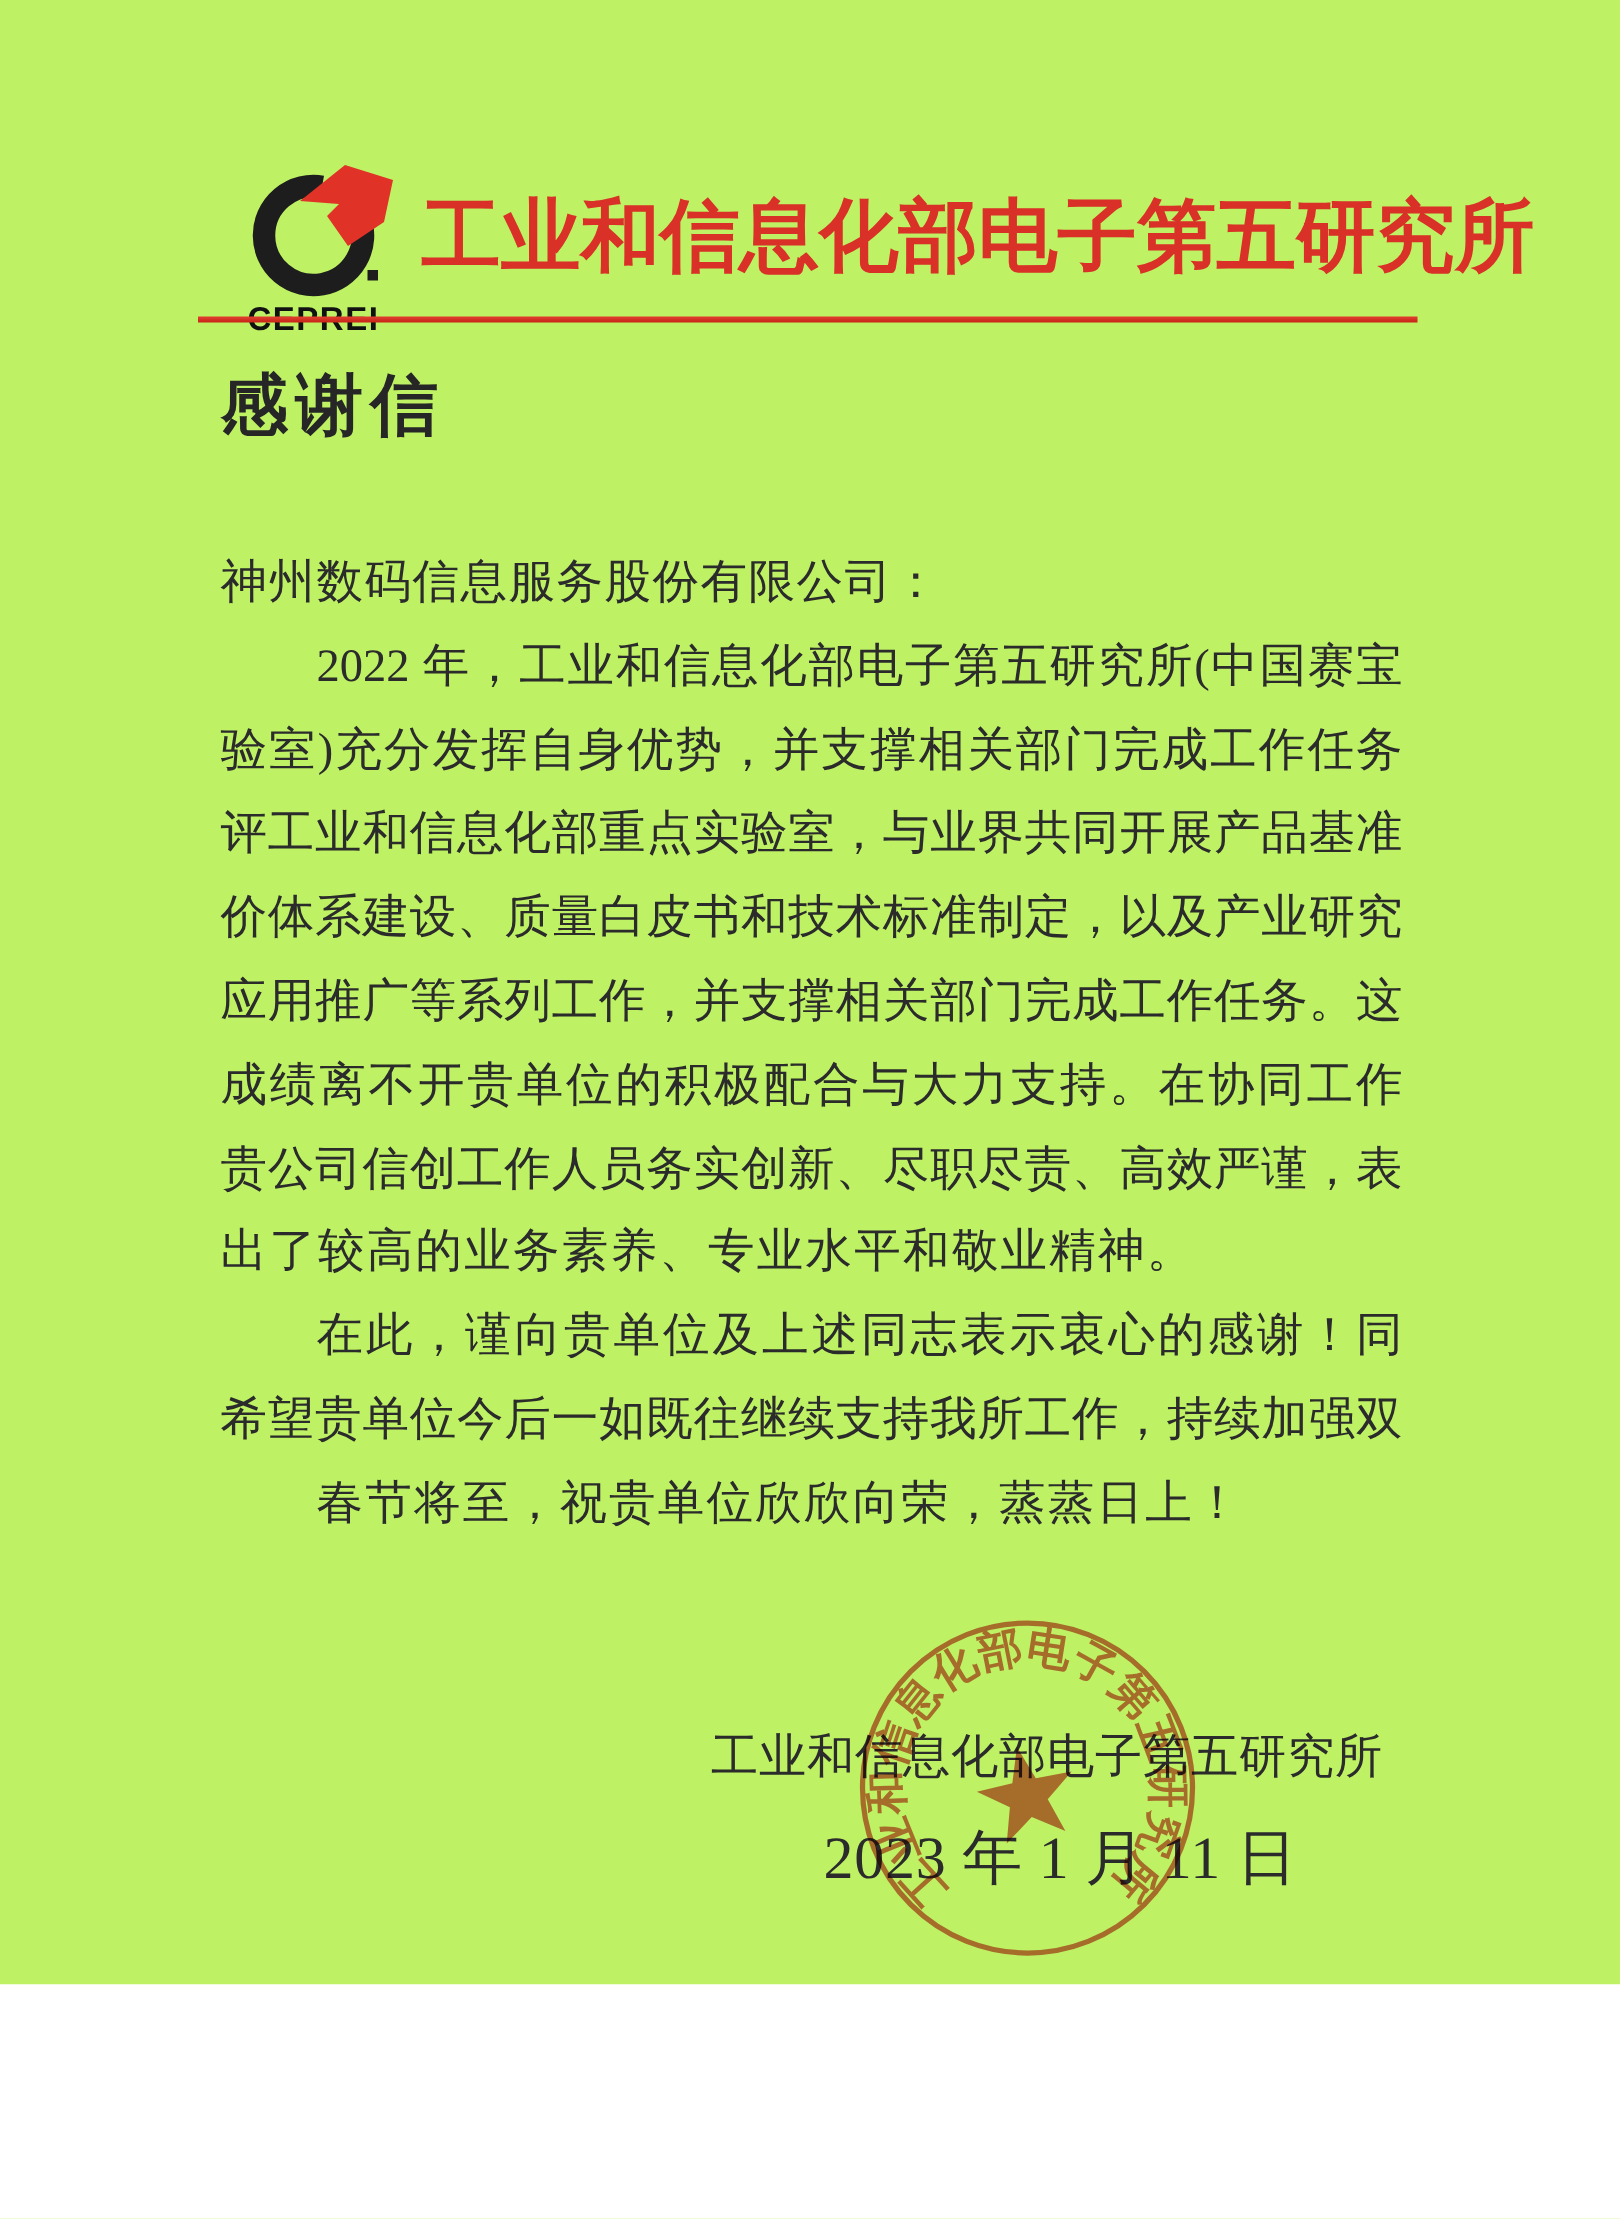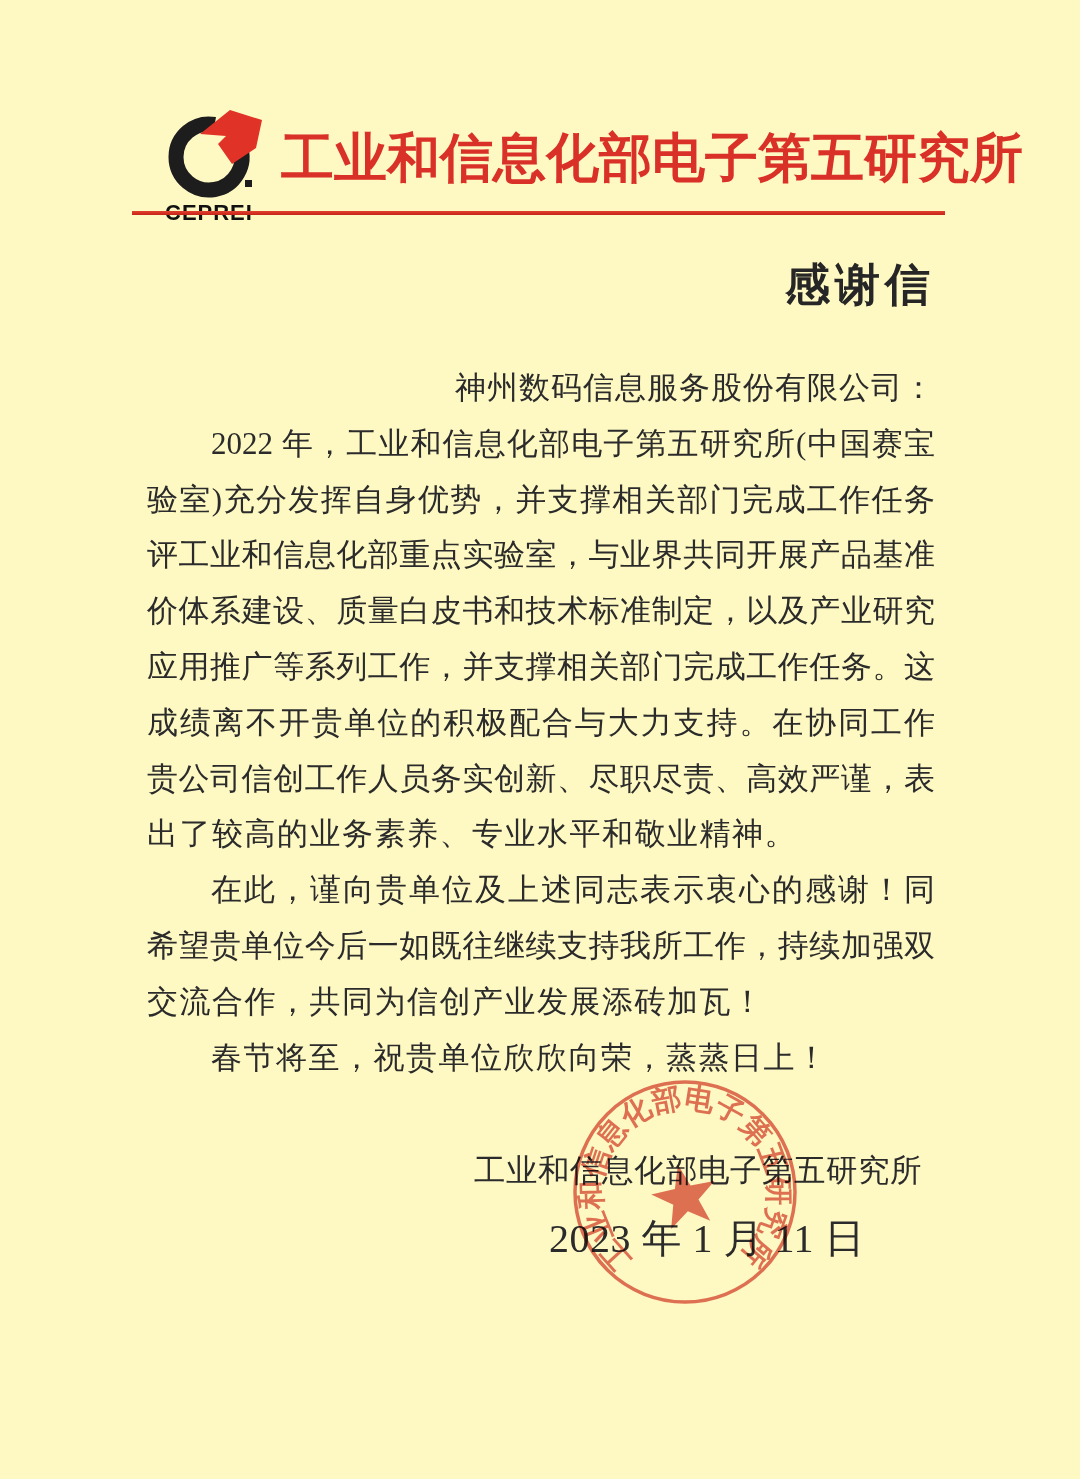--- a/index.html
+++ b/index.html
@@ -1,51 +1,51 @@
 <!DOCTYPE html>
 <html><head>
 <meta charset="utf-8">
 <style>
   html,body { margin:0; padding:0; background:#ffffff; }
   #page {
-    position:relative; width:1080px; height:1479px; background:#fef9c3;
+    position:relative; width:1080px; height:1323px; background:#bef264;
     overflow:hidden; font-family:"Liberation Serif","DejaVu Serif",serif;
   }
 
   
   #logo { position:absolute; left:158px; top:106px; width:120px; height:120px; }
   #org-name {
     position:absolute; left:281px; top:124px; width:640px; height:68px;
     font-family:"Liberation Serif","DejaVu Serif",serif;
     font-weight:bold; font-size:53px; line-height:68px; color:#d93027;
     white-space:nowrap; letter-spacing:0px;
   }
   #header-divider {
     position:absolute; left:132px; top:211px; width:813px; height:4px;
     background:linear-gradient(to bottom,#e2402f,#c52417);
   }
 
   
   #letter-title {
     position:absolute; left:147px; top:240px; width:788px; height:50px;
-    text-align:right; font-family:"Liberation Sans","DejaVu Sans",sans-serif;
-    font-weight:bold; font-size:45px; letter-spacing:5px; color:#262626;margin-top:15px;
+    text-align:left; font-family:"Liberation Sans","DejaVu Sans",sans-serif;
+    font-weight:bold; font-size:45px; letter-spacing:5px; color:#262626;
   }
 
   
   #letter-body { position:absolute; left:147px; top:360px; width:788px; }
   .line {
     height:55.8px; line-height:55.8px; font-size:31px; color:#2b2b2b;
     text-align:justify; text-align-last:justify; overflow:hidden;
   }
   .line.indent { padding-left:64px; }
   .line.nofill { text-align:right; text-align-last:left; letter-spacing:1.5px; }
   #recipient-line {
     height:55.8px; line-height:55.8px; font-size:31px; color:#2b2b2b;
-    text-align:right; letter-spacing:1px;
+    text-align:left; letter-spacing:1px;
   }
 
   
   #signature-org {
     position:absolute; right:158px; top:1150px; font-size:31.5px; color:#2b2b2b;
     letter-spacing:0.5px; white-space:nowrap;
   }
   #signature-date {
     position:absolute; right:215px; top:1211px; font-size:40px; color:#2b2b2b;
     letter-spacing:0.5px; white-space:nowrap;
@@ -86,21 +86,20 @@
         <div class="line indent">2022 年，工业和信息化部电子第五研究所(中国赛宝实</div>
         <div class="line">验室)充分发挥自身优势，并支撑相关部门完成工作任务</div>
         <div class="line">评工业和信息化部重点实验室，与业界共同开展产品基准评</div>
         <div class="line">价体系建设、质量白皮书和技术标准制定，以及产业研究和</div>
         <div class="line">应用推广等系列工作，并支撑相关部门完成工作任务。这些</div>
         <div class="line">成绩离不开贵单位的积极配合与大力支持。在协同工作中，</div>
         <div class="line">贵公司信创工作人员务实创新、尽职尽责、高效严谨，表现</div>
         <div class="line nofill">出了较高的业务素养、专业水平和敬业精神。</div>
         <div class="line indent">在此，谨向贵单位及上述同志表示衷心的感谢！同时，</div>
         <div class="line">希望贵单位今后一如既往继续支持我所工作，持续加强双方</div>
-        <div class="line nofill">交流合作，共同为信创产业发展添砖加瓦！</div>
         <div class="line indent nofill">春节将至，祝贵单位欣欣向荣，蒸蒸日上！</div>
       </div>
   </div>
 
   <div id="signature-org">工业和信息化部电子第五研究所</div>
   <div id="signature-date">2023 年 1 月 11 日</div>
 
   <svg id="official-seal" viewBox="0 0 264 264">
     <circle cx="132" cy="132" r="110" fill="none" stroke="#d8544a" stroke-width="3.5"></circle>
     <defs>

